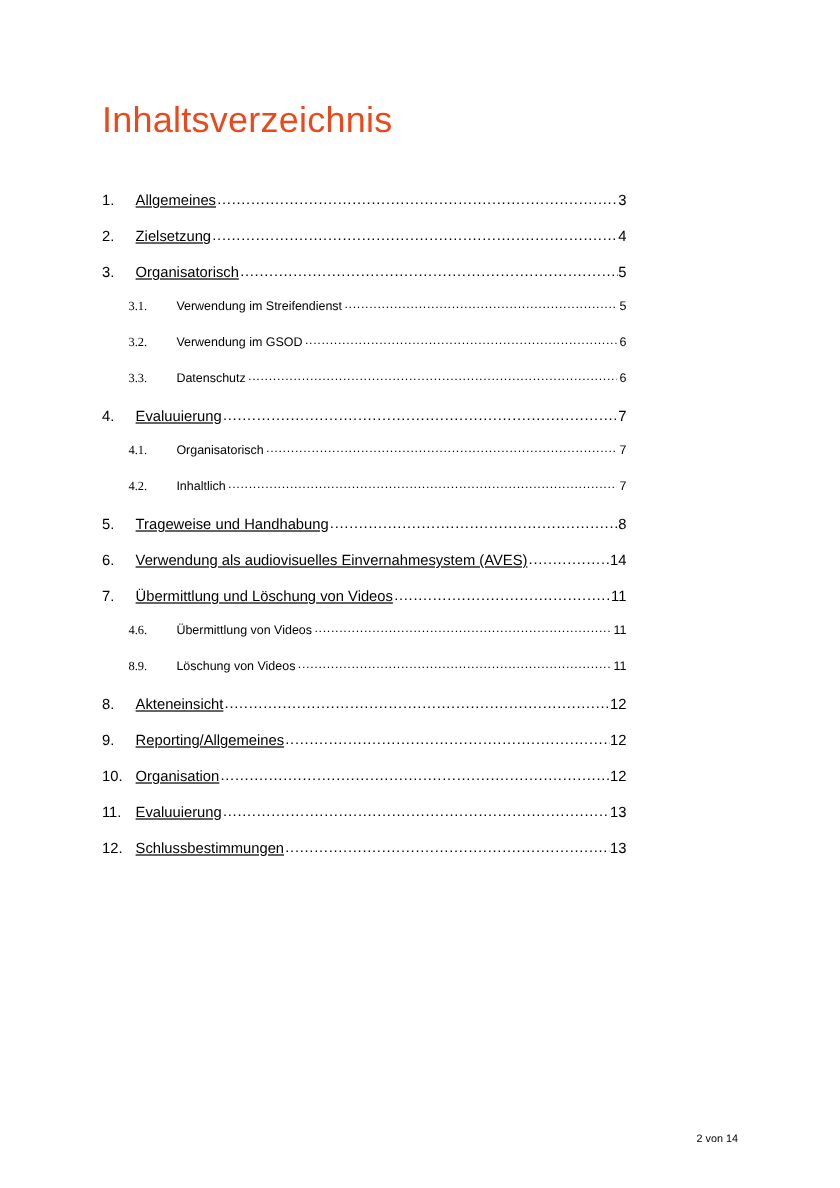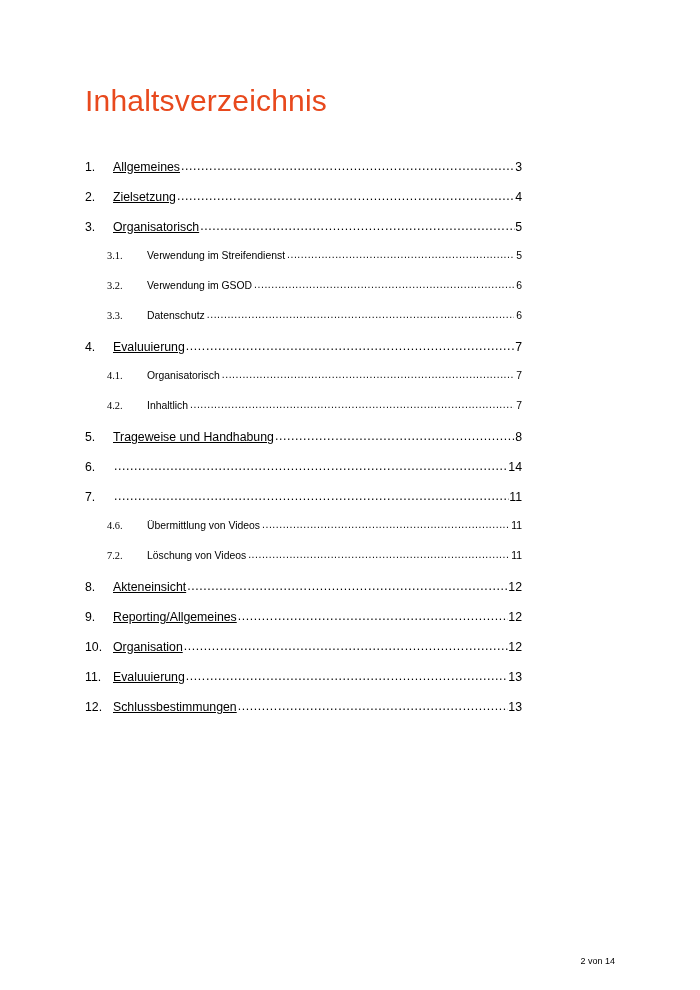--- a/index.html
+++ b/index.html
@@ -104,21 +104,21 @@
     top: -1px;
   }
   .lvl2 .pg {
     flex: 0 0 auto;
     text-align: right;
     white-space: nowrap;
   }
   .footer {
     position: absolute;
     right: 85px;
-    bottom: 24px;
+    bottom: 36px;
     font-size: 9px;
     color: #000;
     white-space: nowrap;
   }
 </style>
 </head>
 <body>
 
 <div class="page">
 
@@ -180,36 +180,38 @@
         <span class="pg">7</span>
       </div>
       <div class="toc-entry lvl1">
         <span class="num">5.</span>
         <span class="txt">Trageweise und Handhabung</span>
         <span class="leader">.......................................................................................................................</span>
         <span class="pg">8</span>
       </div>
       <div class="toc-entry lvl1">
         <span class="num">6.</span>
+        <span class="txt">Verwendung als audiovisuelles Einvernahmesystem (AVES)</span>
         <span class="leader">.......................................................................................................................</span>
         <span class="pg">14</span>
       </div>
       <div class="toc-entry lvl1">
         <span class="num">7.</span>
+        <span class="txt">Übermittlung und Löschung von Videos</span>
         <span class="leader">.......................................................................................................................</span>
         <span class="pg">11</span>
       </div>
       <div class="toc-entry lvl2">
         <span class="num">4.6.</span>
         <span class="txt">Übermittlung von Videos</span>
         <span class="leader">.......................................................................................................................</span>
         <span class="pg">11</span>
       </div>
       <div class="toc-entry lvl2">
-        <span class="num">7.2.</span>
+        <span class="num">8.9.</span>
         <span class="txt">Löschung von Videos</span>
         <span class="leader">.......................................................................................................................</span>
         <span class="pg">11</span>
       </div>
       <div class="toc-entry lvl1">
         <span class="num">8.</span>
         <span class="txt">Akteneinsicht</span>
         <span class="leader">.......................................................................................................................</span>
         <span class="pg">12</span>
       </div>

